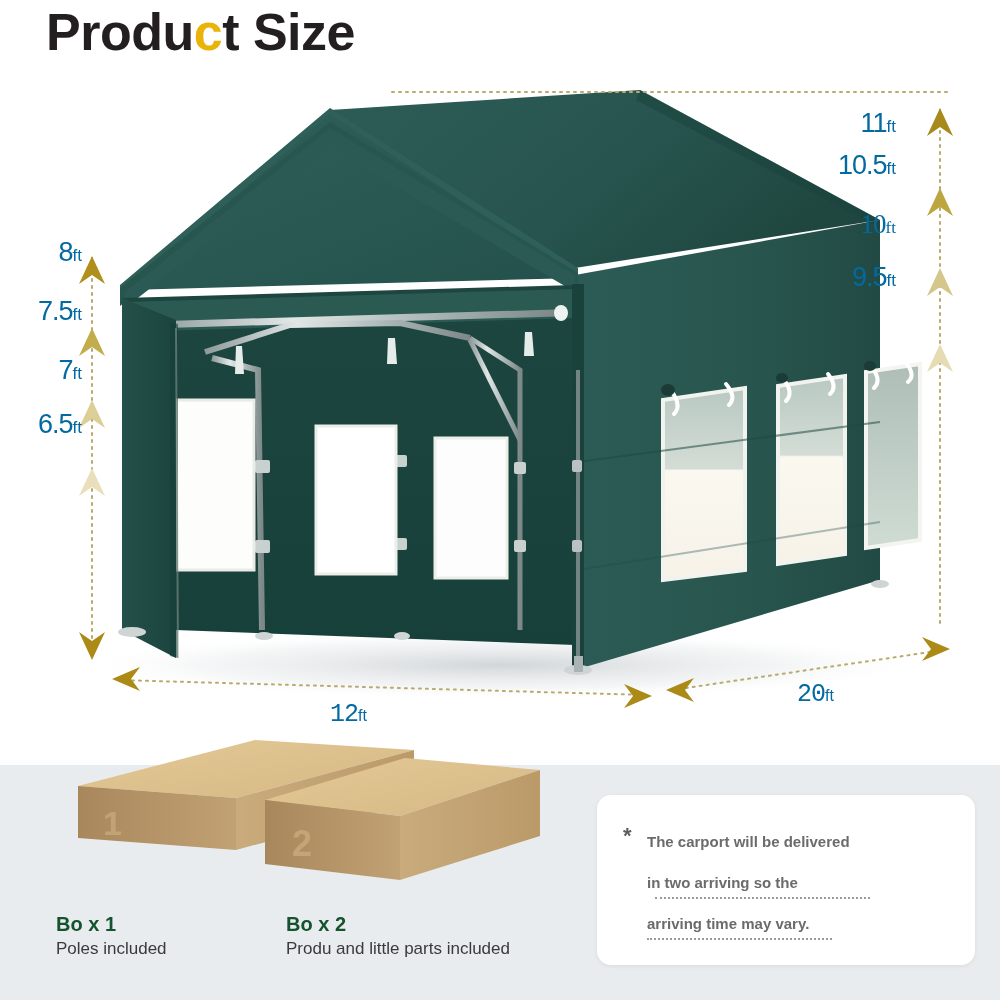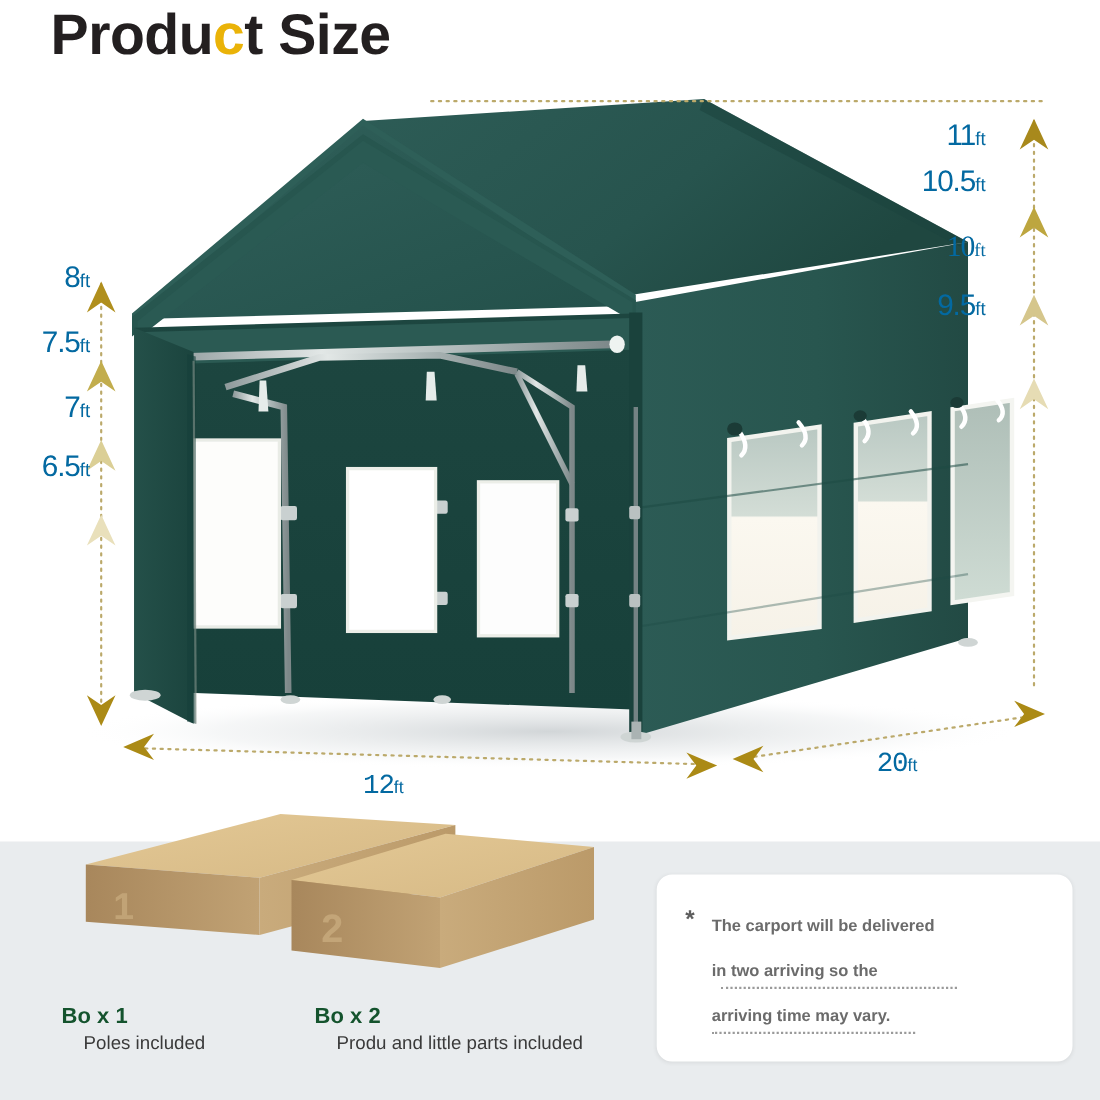--- a/index.html
+++ b/index.html
@@ -44,21 +44,21 @@
     position:absolute;left:0;top:765px;width:1000px;height:235px;
     background:#e9ecee;
   }
 
   .boxlabel{position:absolute;}
   .boxlabel .lab{
     font-size:20px;font-weight:bold;color:#14532d;
     letter-spacing:0px;margin:0 0 3px 0;white-space:nowrap;
   }
   .boxlabel .sub{
-    font-size:17px;color:#3a3a3a;white-space:nowrap;margin-left:20px;
+    font-size:17px;color:#3a3a3a;white-space:nowrap;
   }
 
   
   .note{
     position:absolute;left:597px;top:795px;width:378px;height:170px;
     background:#ffffff;border-radius:14px;
     box-shadow:0 1px 4px rgba(0,0,0,.07);
   }
   .note-inner{
     position:absolute;left:26px;top:26px;right:18px;

